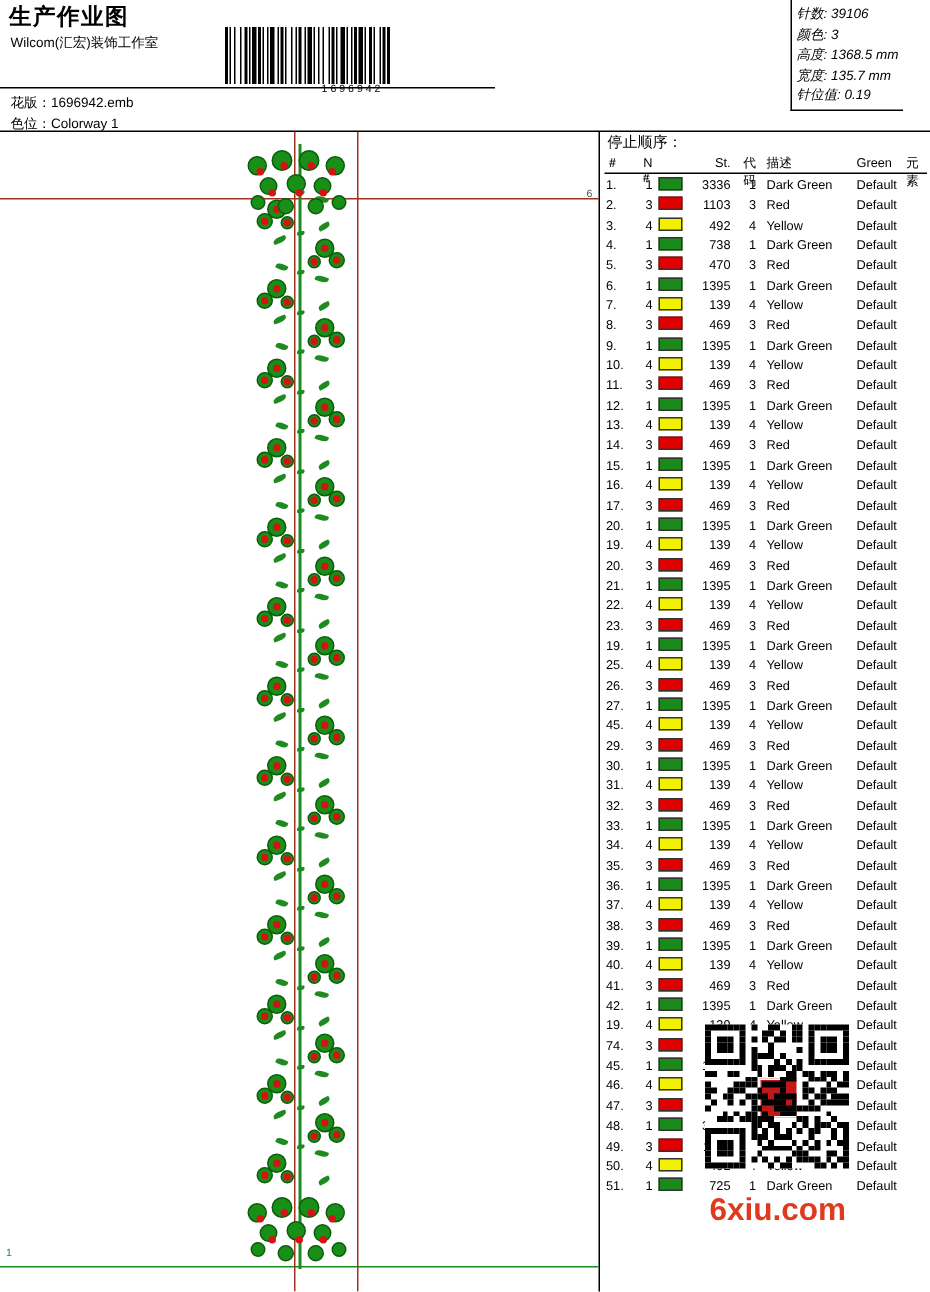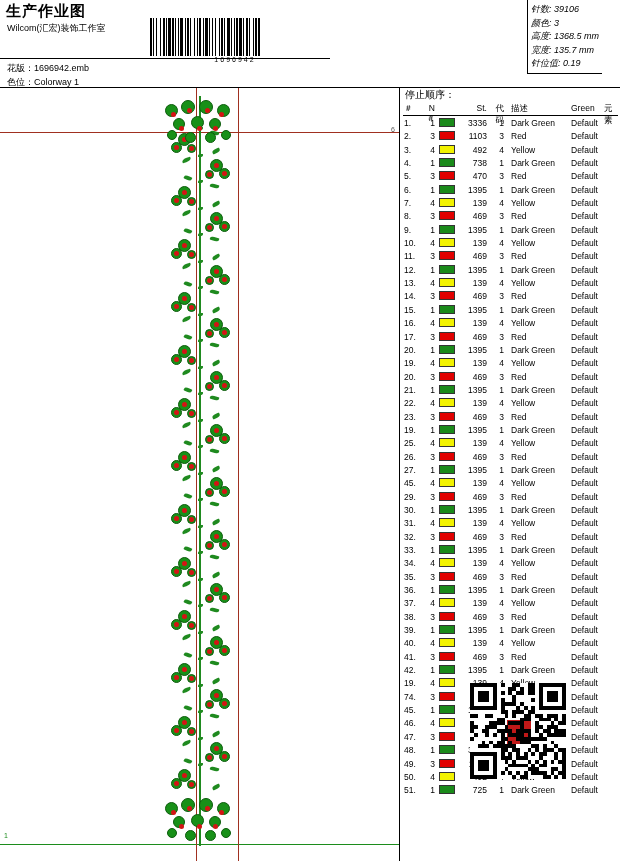--- a/index.html
+++ b/index.html
@@ -1533,14 +1533,15 @@
       <div style="position: absolute; left: 0px; top: 88.32px; width: 3.84px; height: 3.84px; background: rgb(0, 0, 0);"></div>
       <div style="position: absolute; left: 23.04px; top: 88.32px; width: 3.84px; height: 3.84px; background: rgb(0, 0, 0);"></div>
       <div style="position: absolute; left: 0px; top: 92.16px; width: 3.84px; height: 3.84px; background: rgb(0, 0, 0);"></div>
       <div style="position: absolute; left: 3.84px; top: 92.16px; width: 3.84px; height: 3.84px; background: rgb(0, 0, 0);"></div>
       <div style="position: absolute; left: 7.68px; top: 92.16px; width: 3.84px; height: 3.84px; background: rgb(0, 0, 0);"></div>
       <div style="position: absolute; left: 11.52px; top: 92.16px; width: 3.84px; height: 3.84px; background: rgb(0, 0, 0);"></div>
       <div style="position: absolute; left: 15.36px; top: 92.16px; width: 3.84px; height: 3.84px; background: rgb(0, 0, 0);"></div>
       <div style="position: absolute; left: 19.2px; top: 92.16px; width: 3.84px; height: 3.84px; background: rgb(0, 0, 0);"></div>
       <div style="position: absolute; left: 23.04px; top: 92.16px; width: 3.84px; height: 3.84px; background: rgb(0, 0, 0);"></div>
     </div>
+  <div class="wm">6xiu.com</div>
 
 </div>
 
 </body></html>

